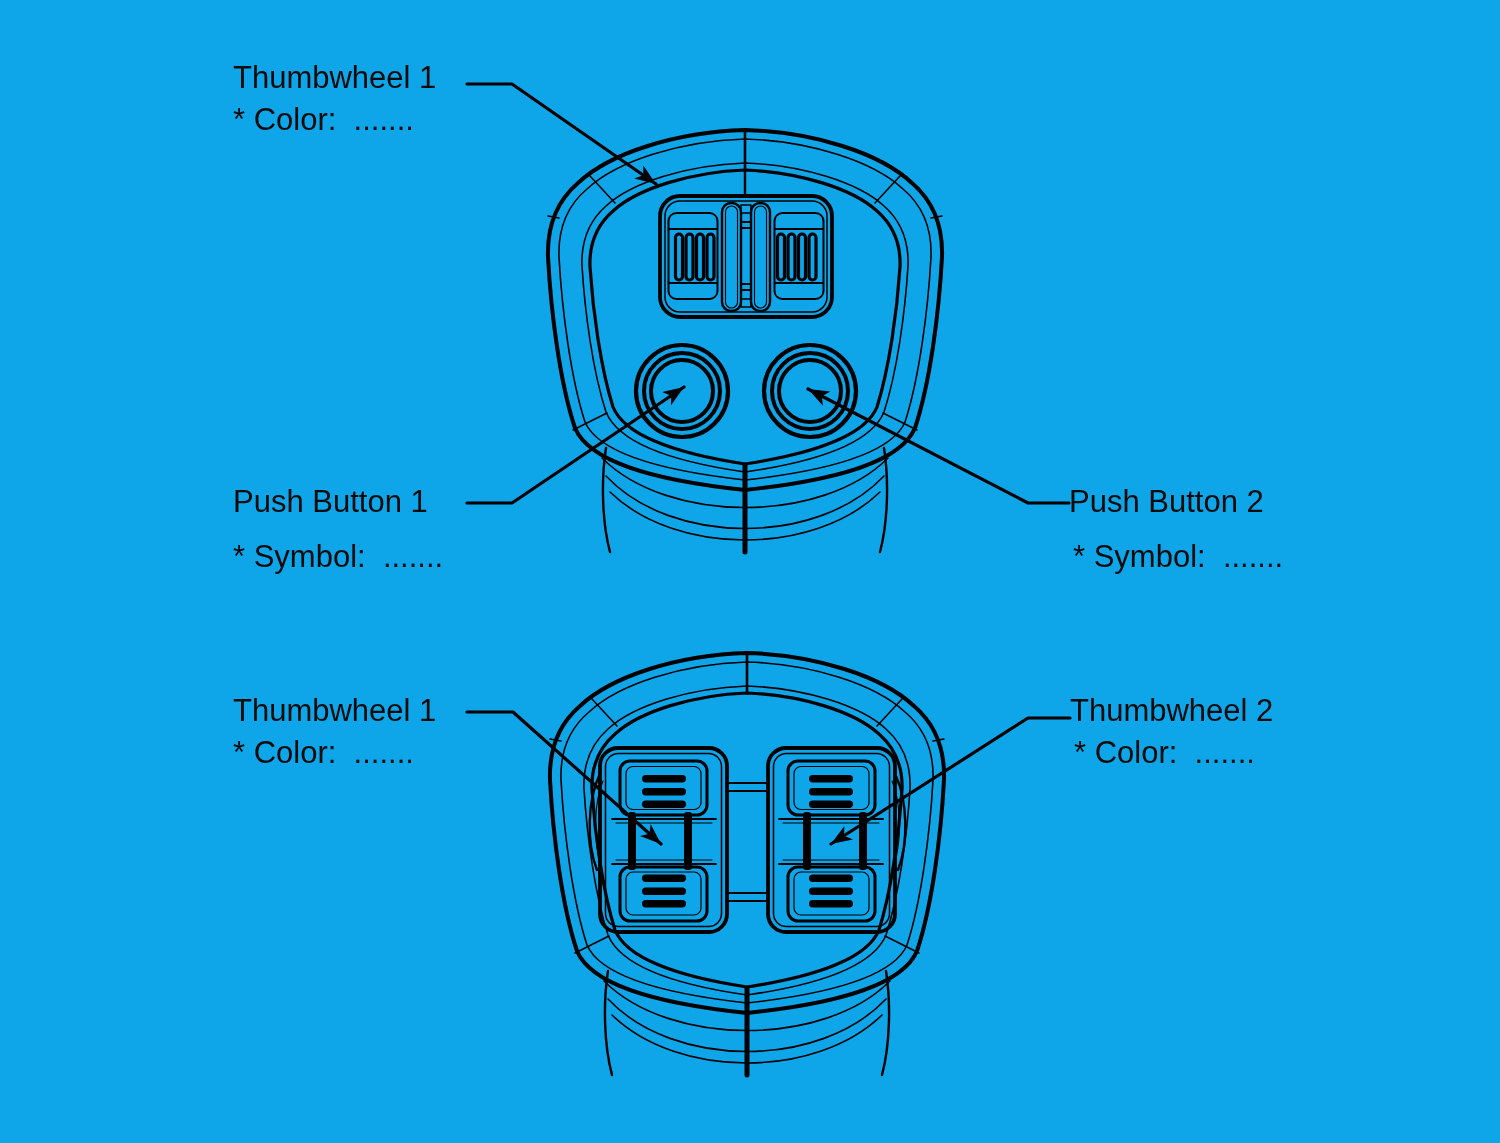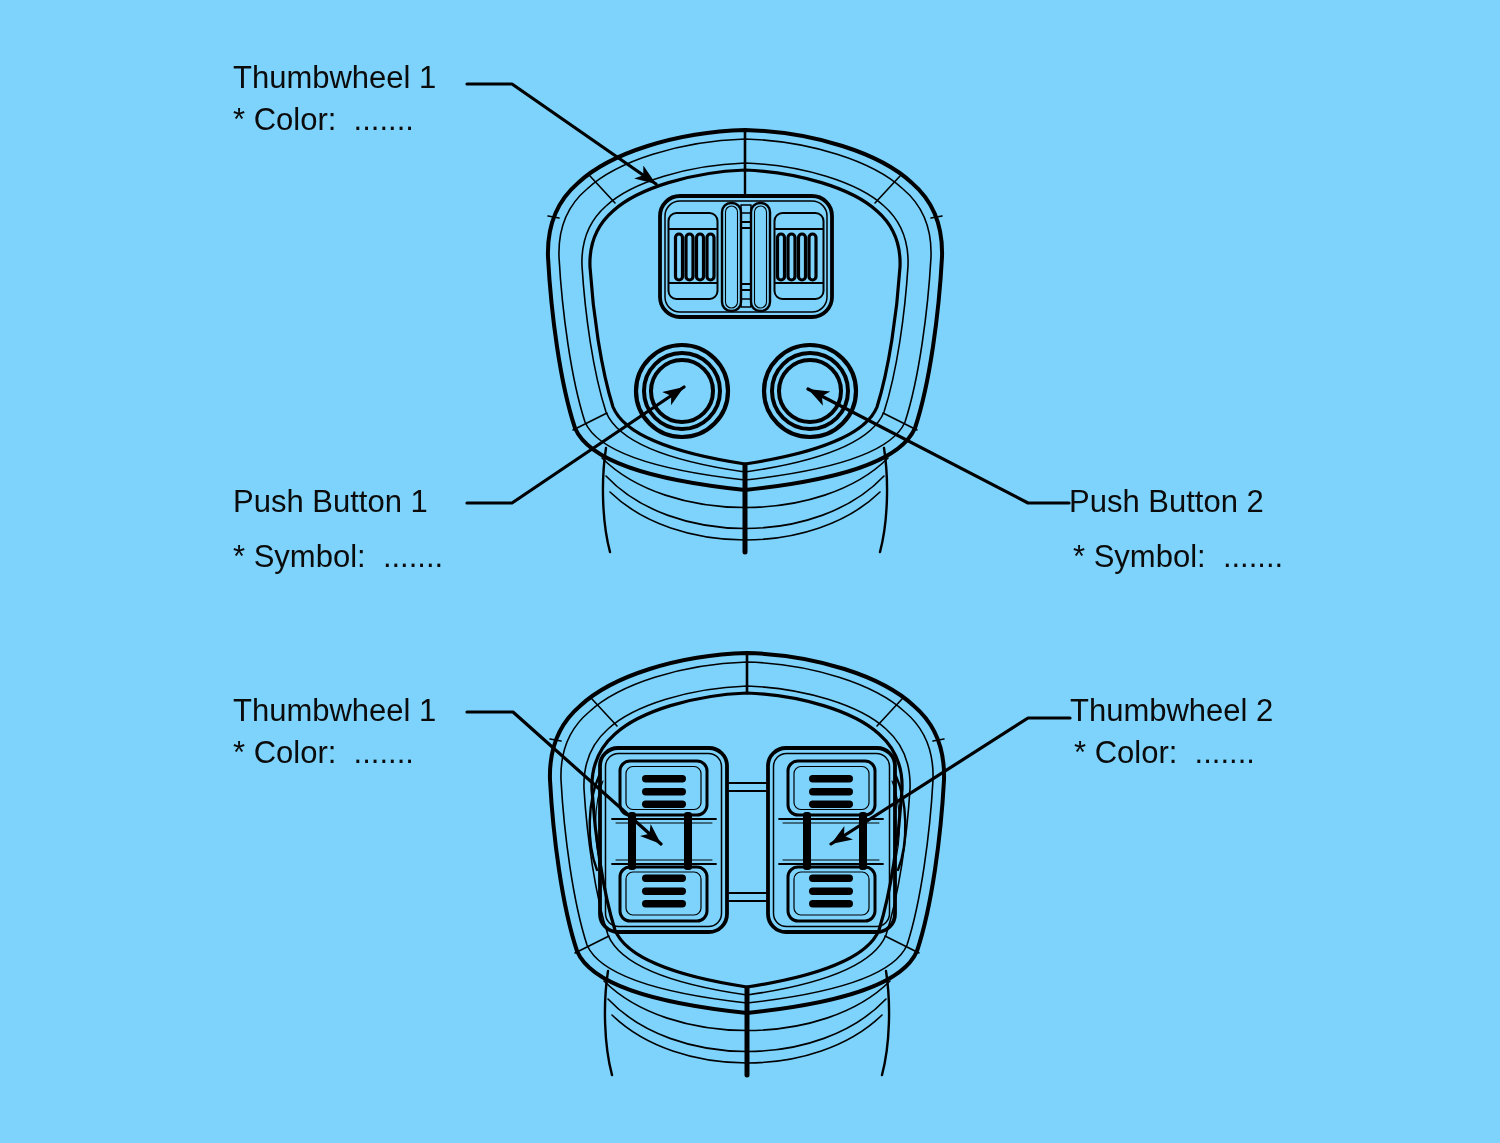--- a/index.html
+++ b/index.html
@@ -1,16 +1,16 @@
 <!DOCTYPE html>
 <html><head>
 <meta charset="utf-8">
 <style>
   html,body{margin:0;padding:0;background:#ffffff;}
-  .canvas{position:relative;width:1500px;height:1143px;background:#7dd3fc;overflow:hidden;}
+  .canvas{position:relative;width:1500px;height:1143px;background:#0ea5e9;overflow:hidden;}
   svg{position:absolute;left:0;top:0;}
   svg text{
     font-family:"Liberation Sans","DejaVu Sans",sans-serif;
     font-size:31px;
     fill:#0b0b0b;
     white-space:pre;
   }
   .ln{stroke:#000;fill:none;stroke-linecap:round;stroke-linejoin:round;}
   .fill{fill:#000;stroke:none;}
 </style>

